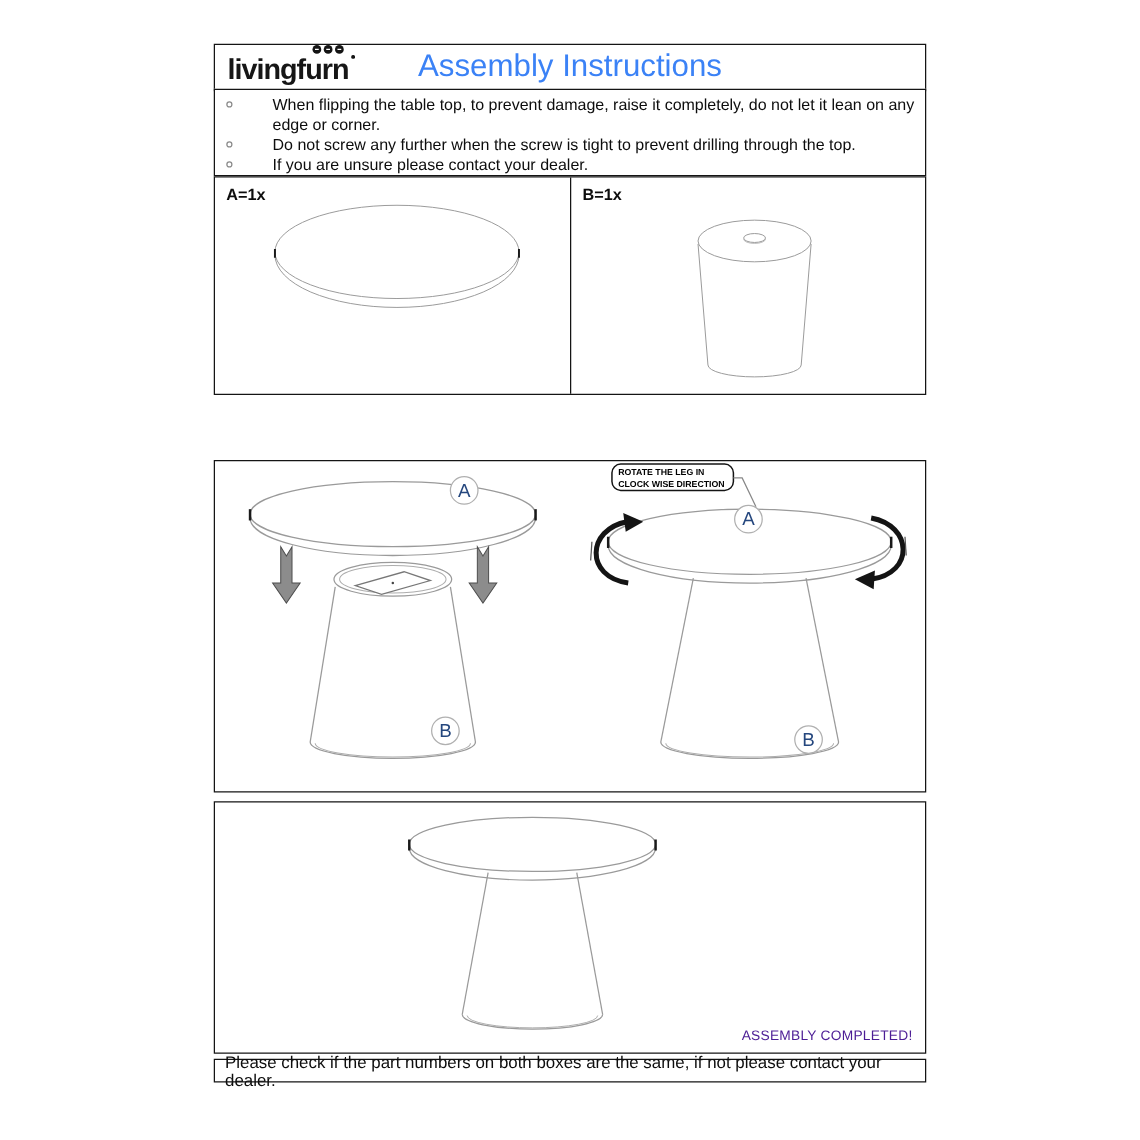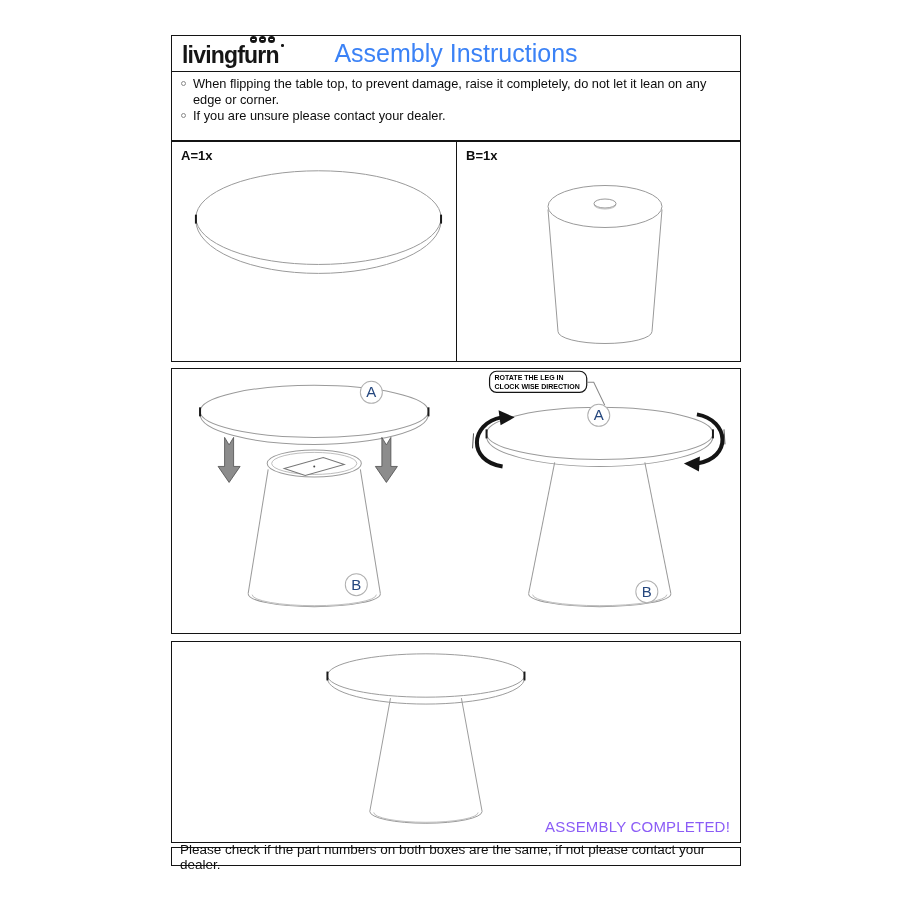--- a/index.html
+++ b/index.html
@@ -17,35 +17,35 @@
   .hdr { top:35px; height:38px; }
   .logo-wrap { position:absolute; left:10px; bottom:3px; display:inline-block; }
   .logo-text { font-size:23px; font-weight:bold; letter-spacing:-0.8px; color:#161616; }
   .logo-badges { position:absolute; top:-6px; right:4px; display:flex; gap:2px; }
   .logo-badges i { width:7px; height:7px; border-radius:50%; background:#141414; display:inline-block; position:relative; }
   .logo-badges i::after { content:""; position:absolute; left:2px; top:3px; width:3px; height:1px; background:#fff; }
   .logo-tm { position:absolute; right:-5px; top:2px; width:2.5px; height:2.5px; background:#141414; border-radius:50%; }
   .title { position:absolute; left:0; right:0; top:3px; text-align:center; font-size:25px; color:#3b82f6; }
   
   .bullets { top:71px; height:70px; padding:4px 6px 0 6px; }
-  .b-row { display:flex; align-items:flex-start; line-height:16px; }
+  .b-row { display:flex; align-items:flex-start; line-height:16px;gap:25px; }
   .b-dot { flex:0 0 auto; width:5px; height:5px; border:1px solid #8a8a8a; border-radius:50%; margin:5px 7px 0 3px; }
   .b-txt { font-size:12.8px; color:#0d0d0d; }
   
-  .parts { top:141px; height:221px; display:flex; }
+  .parts { top:141px; height:175px; display:flex; }
   .part-cell { position:relative; height:100%; }
   .part-cell.a { width:285px; border-right:1.5px solid #141414; }
   .part-cell.b { flex:1;text-align:center; }
   .part-label { position:absolute; top:6px; left:9px; font-size:13px; font-weight:bold; color:#0d0d0d; }
   .part-cell svg, .panel svg { display:block; width:100%; height:100%; }
   
   .panel { position:absolute; left:171px; width:570px; border:1.5px solid #141414; background:#fff; }
   .asm { top:368px; height:266px; }
   .done { top:641px; height:202px; }
-  .done-text { position:absolute; right:10px; bottom:7px; font-size:15px; color:#8b5cf6; letter-spacing:0.2px;text-align:right; }
+  .done-text { position:absolute; right:10px; bottom:7px; font-size:11px; color:#4c1d95; letter-spacing:0.2px;text-align:right; }
   
   .footer { top:847px; height:19px; display:flex; align-items:center; padding-left:8px; }
   .footer-text { font-size:13.5px; color:#0d0d0d; }
   
   .ln { stroke:#9a9a9a; stroke-width:1; fill:none; }
   .ln2 { stroke:#adadad; stroke-width:0.8; fill:none; }
   .tick { stroke:#1a1a1a; stroke-width:2; }
   .badge { stroke:#b0b0b0; stroke-width:1; fill:#ffffff; }
   .badge-txt { fill:#25477e; font-size:15px; font-family:"Liberation Sans",sans-serif; }
   .arrow { fill:#8c8c8c; stroke:#4d4d4d; stroke-width:0.8; }
@@ -69,20 +69,24 @@
         </span>
       <span class="logo-tm"></span>
     </div>
     <div class="title">Assembly Instructions</div>
   </div>
 
   <div class="box bullets">
     <div class="b-row">
       <span class="b-dot"></span>
       <span class="b-txt">When flipping the table top, to prevent damage, raise it completely, do not let it lean on any edge or corner.</span>
+    </div>
+    <div class="b-row">
+      <span class="b-dot"></span>
+      <span class="b-txt">Do not screw any further when the screw is tight to prevent drilling through the top.</span>
     </div>
     <div class="b-row">
       <span class="b-dot"></span>
       <span class="b-txt">If you are unsure please contact your dealer.</span>
     </div>
   </div>
 
   <div class="box parts">
     <div class="part-cell a">
       <span class="part-label">A=1x</span>

